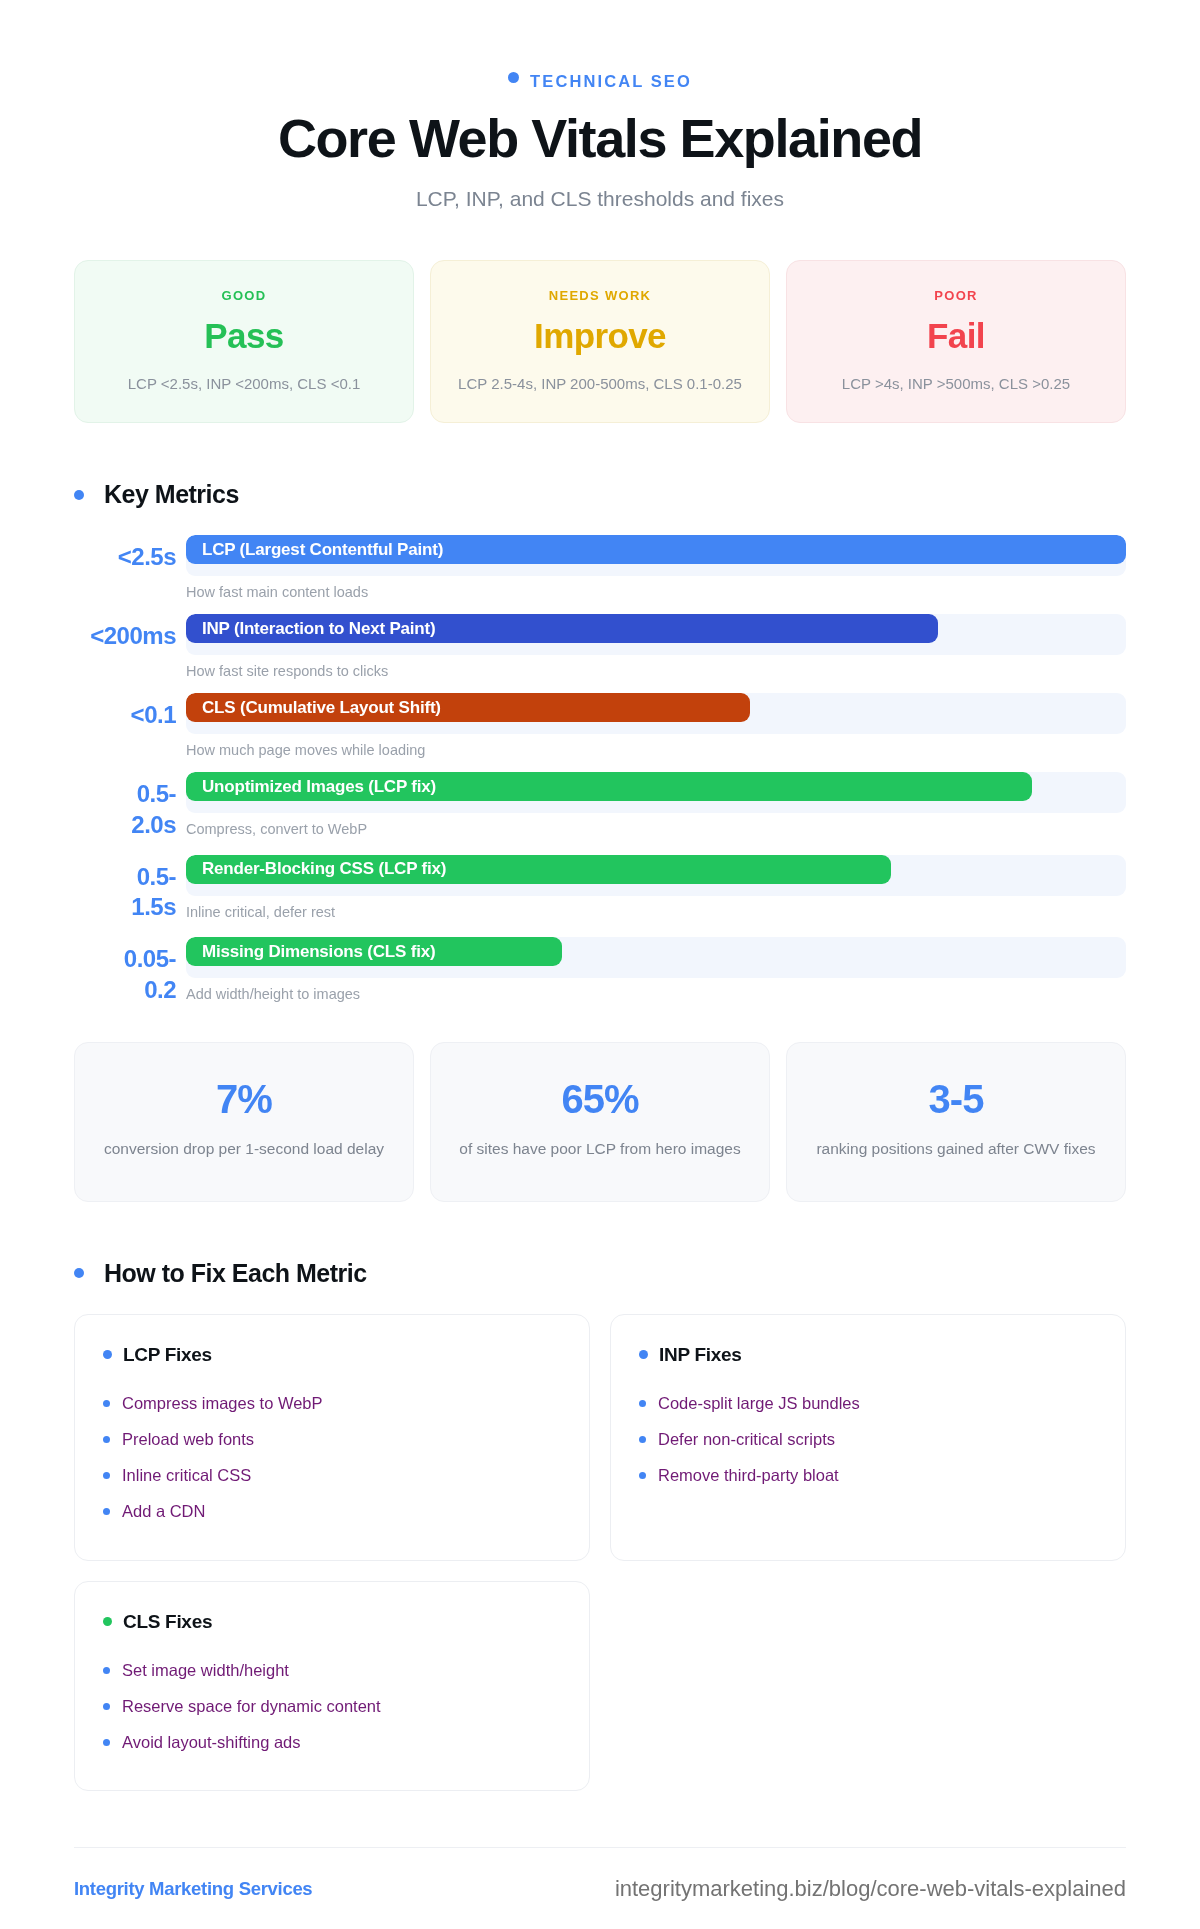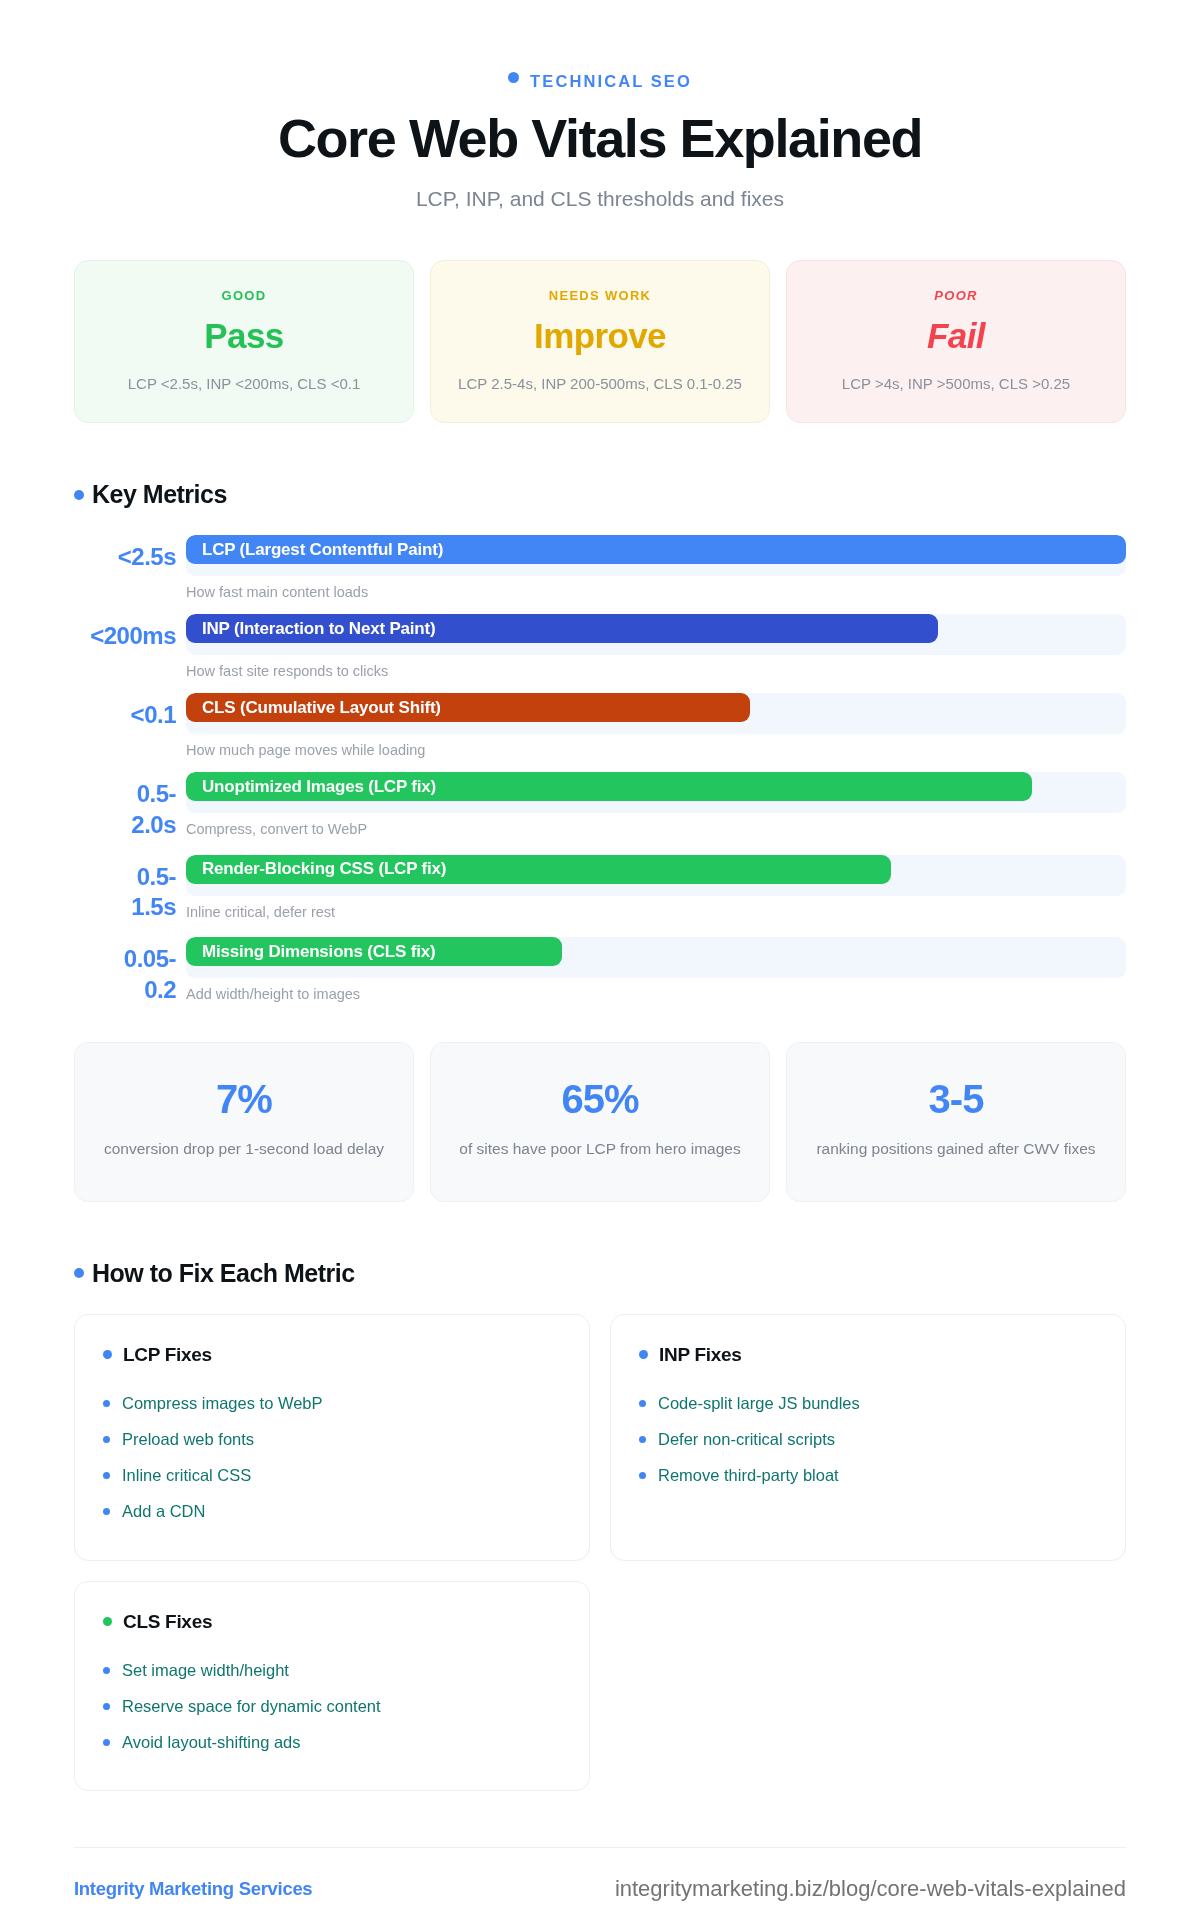--- a/index.html
+++ b/index.html
@@ -90,27 +90,27 @@
     font-size: 15px;
     line-height: 1.42;
     color: #8a919c;
     max-width: 300px;
   }
   .sc-good   { background: #f1fbf4; border-color: #e2f3e8; }
   .sc-good .label, .sc-good .value   { color: #25c056; }
   .sc-warn   { background: #fdfaec; border-color: #f5efd6; }
   .sc-warn .label, .sc-warn .value   { color: #e0a800; }
   .sc-poor   { background: #fdf0f1; border-color: #f8e2e4; }
-  .sc-poor .label, .sc-poor .value   { color: #f2444e; font-style: italic; }
+  .sc-poor .label, .sc-poor .value   { color: #f2444e; }
 
   
   .section-head {
     display: flex;
     align-items: center;
-    gap: 8px;
+    gap: 20px;
     margin-top: 57px;
   }
   .section-head .dot {
     width: 10px; height: 10px;
     border-radius: 50%;
     background: #4285f4;
     flex: 0 0 auto;
   }
   .section-head .txt {
     font-size: 25px;
@@ -234,21 +234,21 @@
     font-weight: 800;
     color: #0e1318;
     letter-spacing: -0.3px;
   }
   .fix-card ul { list-style: none; }
   .fix-card li {
     display: flex;
     align-items: flex-start;
     gap: 12px;
     font-size: 16.5px;
-    color: #0f766e;
+    color: #701a75;
     padding: 7px 0;
     line-height: 1.35;
   }
   .fix-card li .bdot {
     width: 7px; height: 7px; border-radius: 50%;
     background: #4285f4;
     flex: 0 0 auto;
     margin-top: 8px;
   }
 

